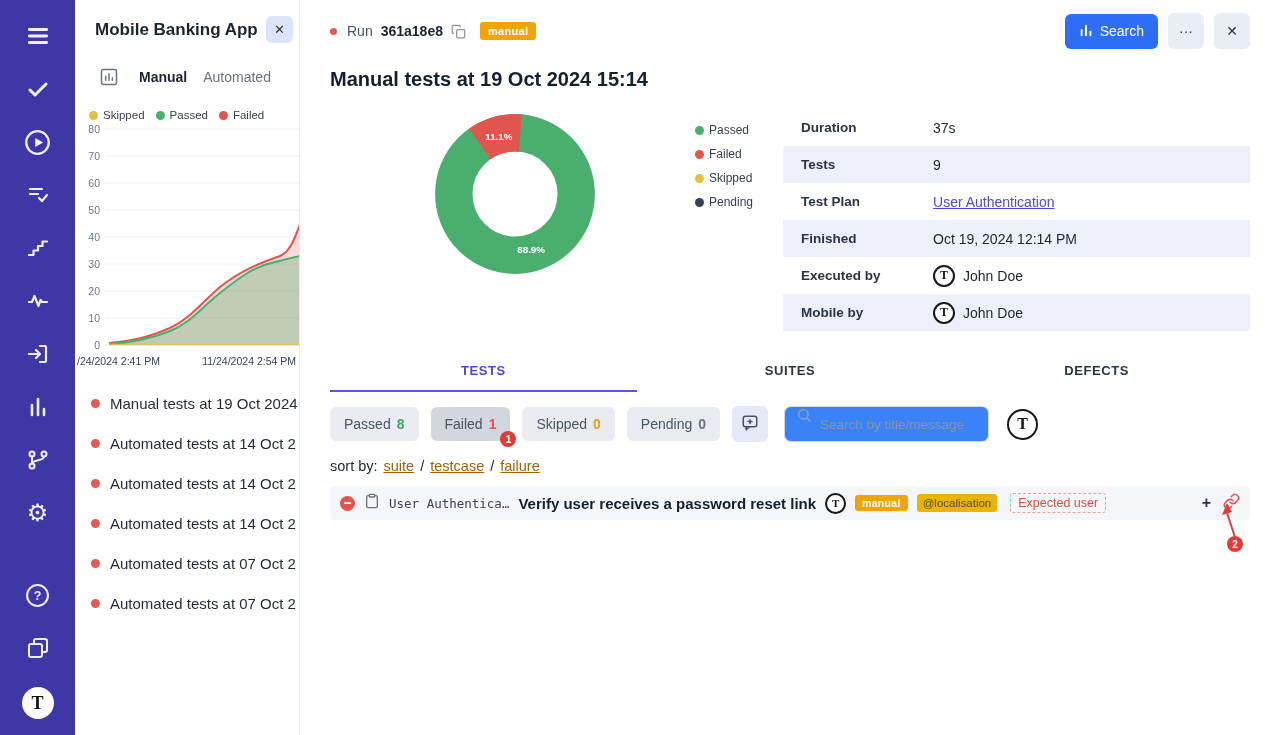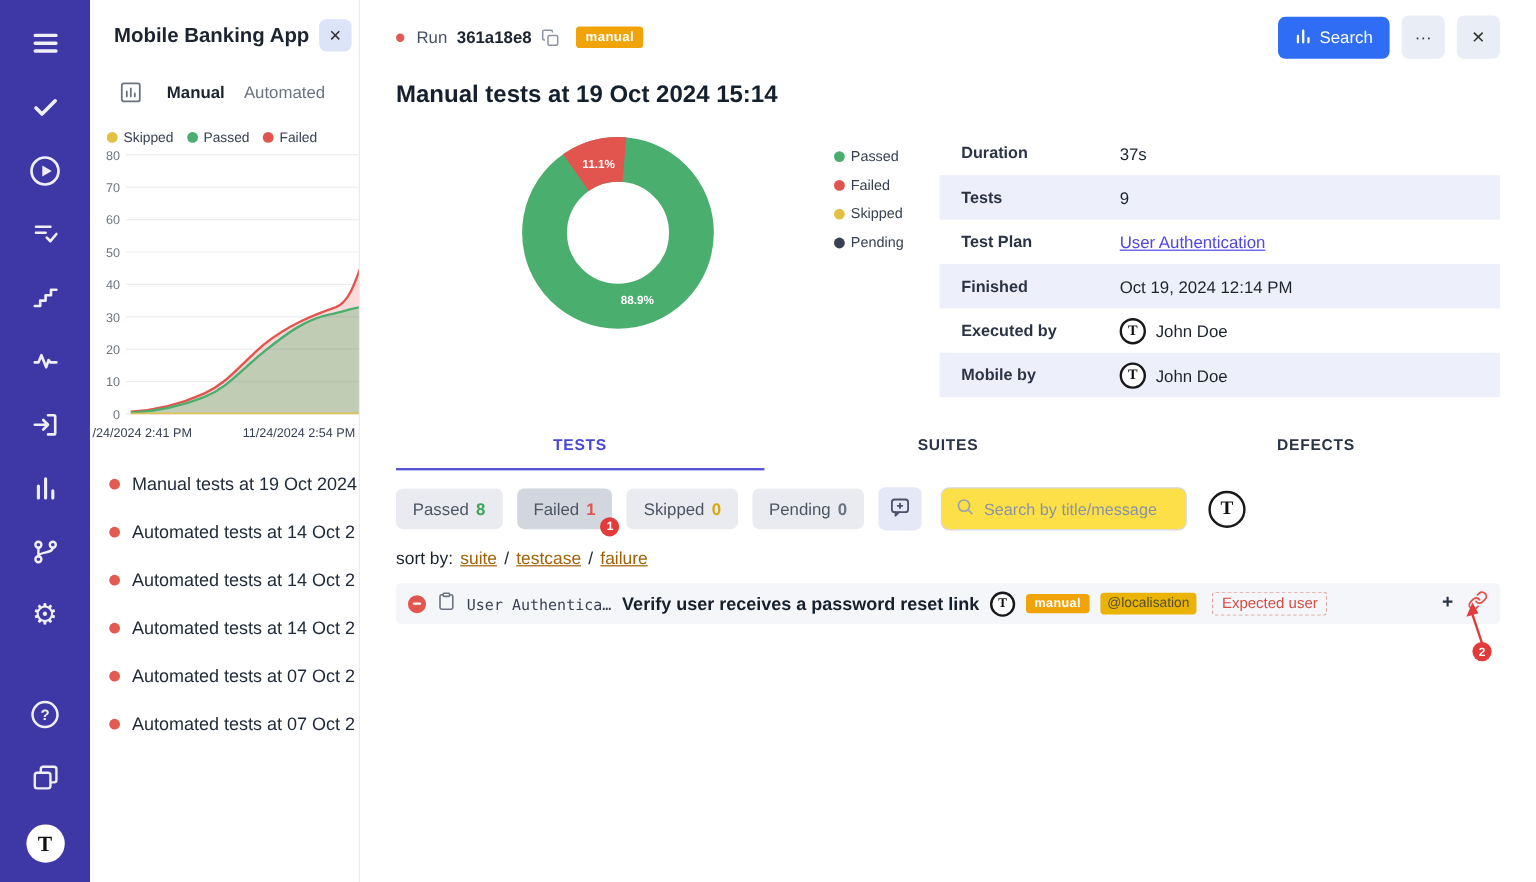--- a/index.html
+++ b/index.html
@@ -82,22 +82,22 @@
   .filter-btn{position:relative;padding:9px 14px;background:#e9ebf0;border-radius:6px;font-size:14px;
     color:#4b5563;cursor:pointer;border:none;white-space:nowrap}
   .filter-btn .count{margin-left:6px;font-weight:bold}
   .filter-btn.selected{background:#d2d6de}
   .c-green{color:#3fa45f}.c-red{color:#e2554f}.c-yellow{color:#d9a60f}.c-gray{color:#6b7280}
   .n-badge{position:absolute;right:-6px;bottom:-6px;width:16px;height:16px;border-radius:50%;
     background:#e23b3b;color:#fff;font-size:10px;font-weight:bold;display:flex;align-items:center;
     justify-content:center;z-index:2}
   .sq-btn{width:36px;height:36px;background:#e4e8f7;border-radius:6px;display:flex;align-items:center;
     justify-content:center;cursor:pointer;border:none}
-  .search-box{display:flex;align-items:center;gap:8px;border:1px solid #d4d8e2;border-radius:7px;
-    height:36px;padding:0 11px;width:205px;background:#fde047;margin-left:4px}
+  .search-box{display:flex;gap:8px;border:1px solid #d4d8e2;border-radius:7px;
+    height:36px;padding:0 11px;width:205px;background:#3b82f6;margin-left:4px}
   .search-box input{border:none;outline:none;font-size:13.5px;color:#333;width:100%;
     font-family:"Liberation Sans",sans-serif;background:transparent}
   .search-box input::placeholder{color:#8a93a3}
   .avatar-filter{width:31px;height:31px;font-size:16px;margin-left:6px;cursor:pointer}
 
   .sort-row{margin-top:16px;font-size:14.5px;color:#1c2430;display:flex;gap:6px;align-items:center}
   .sort-link{color:#a16207;text-decoration:underline;cursor:pointer}
 
   .test-row{margin-top:12px;height:34px;background:#f5f6fa;border-radius:4px;display:flex;
     align-items:center;gap:9px;padding:0 10px}

